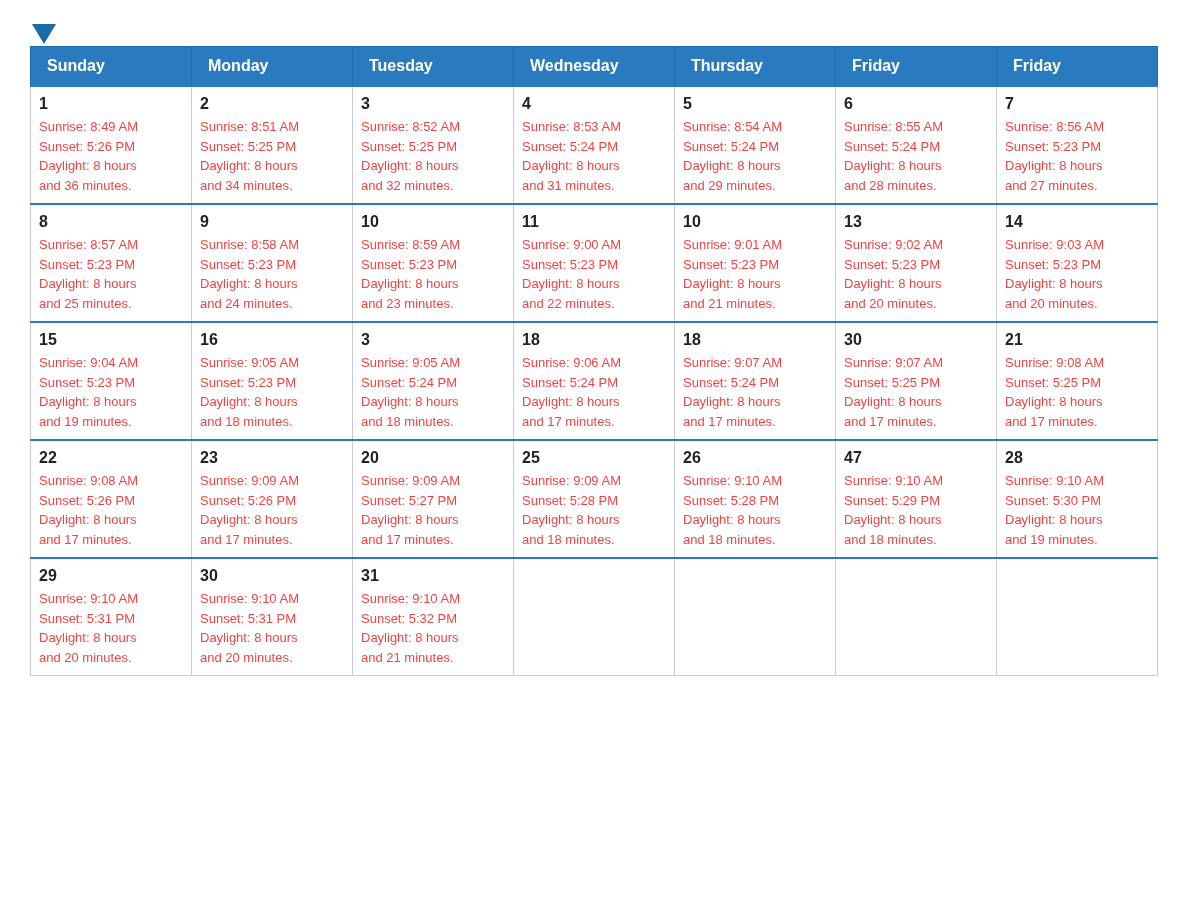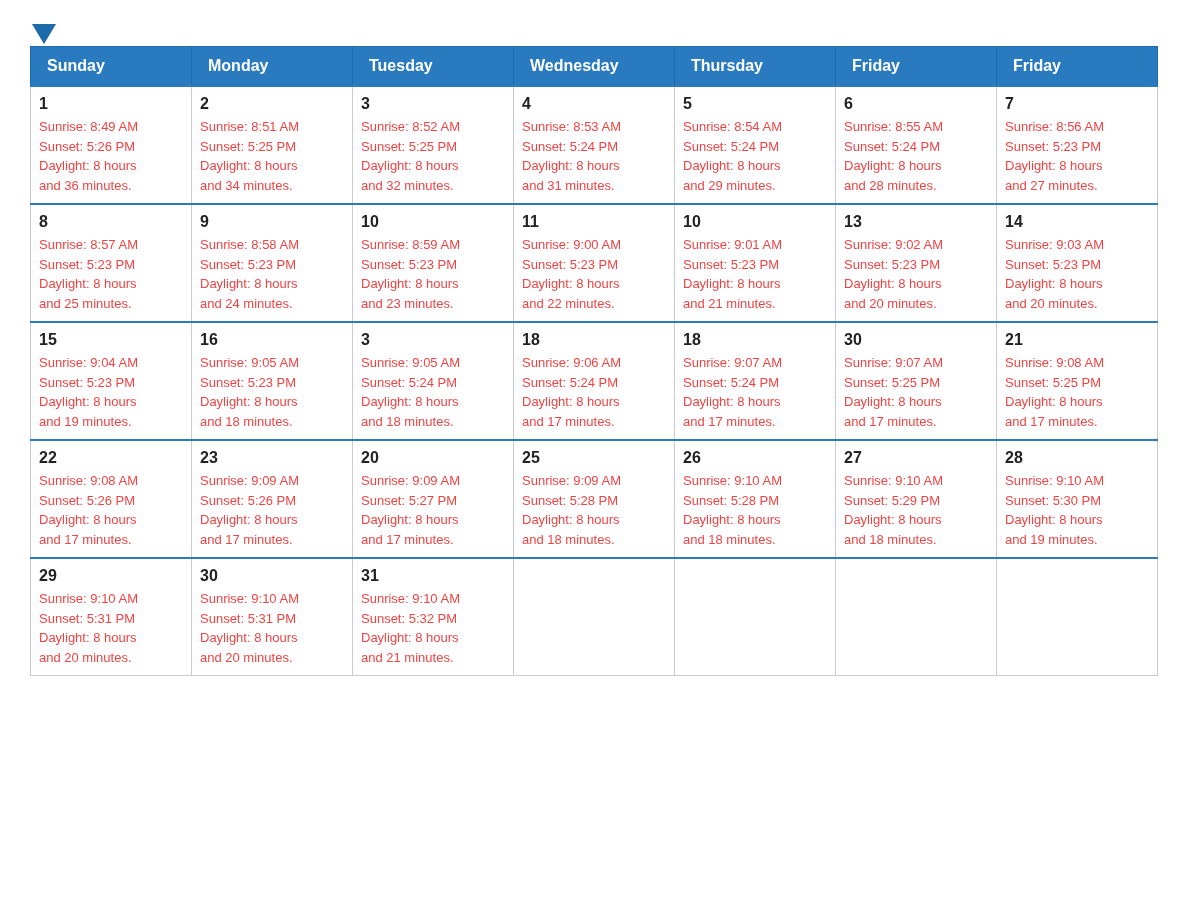--- a/index.html
+++ b/index.html
@@ -237,21 +237,21 @@
         </td>
         <td>
           <span class="day-num">25</span>
           <div class="day-info">Sunrise: 9:09 AM<br>Sunset: 5:28 PM<br>Daylight: 8 hours<br>and 18 minutes.</div>
         </td>
         <td>
           <span class="day-num">26</span>
           <div class="day-info">Sunrise: 9:10 AM<br>Sunset: 5:28 PM<br>Daylight: 8 hours<br>and 18 minutes.</div>
         </td>
         <td>
-          <span class="day-num">27</span>
+          <span class="day-num">47</span>
           <div class="day-info">Sunrise: 9:10 AM<br>Sunset: 5:29 PM<br>Daylight: 8 hours<br>and 18 minutes.</div>
         </td>
         <td>
           <span class="day-num">28</span>
           <div class="day-info">Sunrise: 9:10 AM<br>Sunset: 5:30 PM<br>Daylight: 8 hours<br>and 19 minutes.</div>
         </td>
       </tr>
       <tr>
         <td>
           <span class="day-num">29</span>

